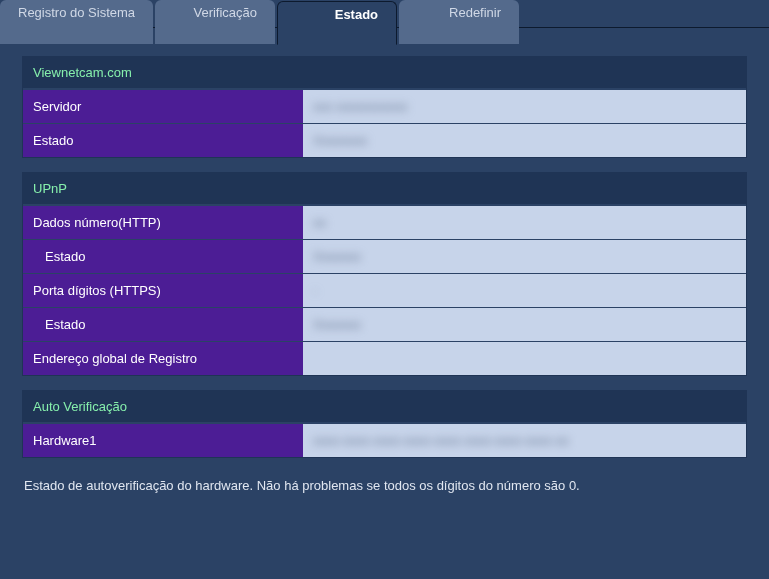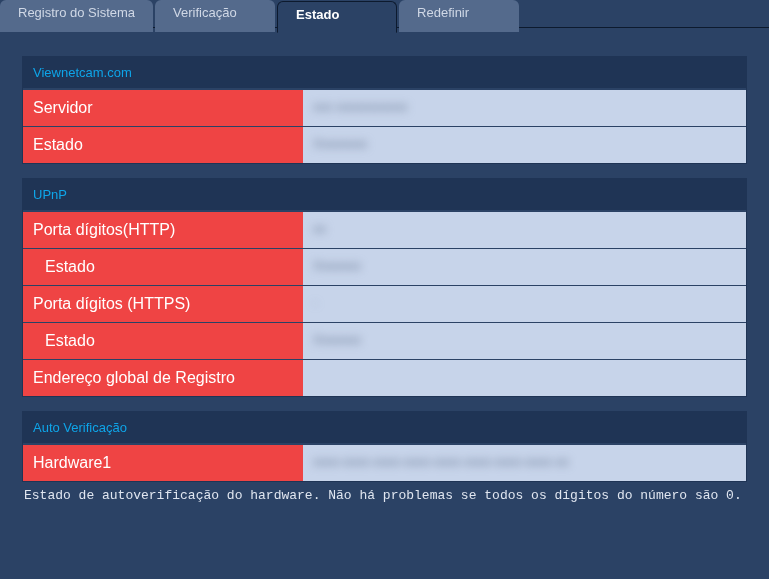--- a/index.html
+++ b/index.html
@@ -15,23 +15,23 @@
   .tabbar {
     display: flex;
     height: 28px;
     border-bottom: 1px solid #0d1a2e;
     background: #2b4265;
   }
   .tab {
     flex: 0 0 auto;
     min-width: 120px;
     padding: 0 18px;
-    height: 32px;
+    height: 44px;
     line-height: 26px;
-    text-align: left;
+    text-align: right;
     background: #546a8c;
     color: #d0d8e6;
     margin-right: 2px;
     border-top-left-radius: 6px;
     border-top-right-radius: 6px;
     cursor: pointer;
     font-size: 13px;
   }
   .tab.active {
     background: #2b4265;
@@ -46,54 +46,53 @@
     padding: 28px 22px 10px 22px;
   }
   .section {
     margin-bottom: 14px;
     border: 1px solid #1f3455;
   }
   .section-header {
     background: #1f3455;
     padding: 8px 10px;
     font-size: 13px;
-    color: #0ea5e9;
+    color: #86efac;
     border-bottom: 1px solid #2b4265;
   }
   .row {
     display: flex;
     border-top: 1px solid #2b4265;
   }
   .row:first-of-type { border-top: none; }
   .cell-label {
     flex: 0 0 280px;
-    background: #ef4444;
+    background: #4c1d95;
     padding: 9px 10px;
     color: #fff;
-    font-size: 16px;
+    font-size: 13px;
   }
   .cell-label.indent { padding-left: 22px; }
   .cell-value {
     flex: 1;
     background: #c7d4ea;
     padding: 9px 10px;
     color: #4a5a74;
     position: relative;
     overflow: hidden;
   }
   .blurred {
     filter: blur(4px);
     color: #6a7a94;
     user-select: none;
   }
   .footnote {
     color: #e0e6f0;
     font-size: 13px;
     padding: 4px 0 0 2px;
-    font-family: Liberation Mono, monospace;
   }
 </style>
 </head>
 <body>
 
 <div class="tabbar">
   <div class="tab">Registro do Sistema</div>
   <div class="tab">Verificação</div>
   <div class="tab active">Estado</div>
   <div class="tab">Redefinir</div>
@@ -109,42 +108,42 @@
     </div>
     <div class="row">
       <div class="cell-label">Estado</div>
       <div class="cell-value"><span class="blurred">Xxxxxxxx</span></div>
     </div>
   </div>
 
   <div class="section">
     <div class="section-header">UPnP</div>
     <div class="row">
-      <div class="cell-label">Porta dígitos(HTTP)</div>
+      <div class="cell-label">Dados número(HTTP)</div>
       <div class="cell-value"><span class="blurred">xx</span></div>
     </div>
     <div class="row">
       <div class="cell-label indent">Estado</div>
       <div class="cell-value"><span class="blurred">Xxxxxxx</span></div>
     </div>
     <div class="row">
       <div class="cell-label">Porta dígitos (HTTPS)</div>
       <div class="cell-value"><span class="blurred">-</span></div>
     </div>
     <div class="row">
       <div class="cell-label indent">Estado</div>
       <div class="cell-value"><span class="blurred">Xxxxxxx</span></div>
     </div>
     <div class="row">
       <div class="cell-label">Endereço global de Registro</div>
       <div class="cell-value"></div>
     </div>
   </div>
 
-  <div class="section" style="margin-bottom:2px">
+  <div class="section" style="margin-bottom:16px">
     <div class="section-header">Auto Verificação</div>
     <div class="row">
       <div class="cell-label">Hardware1</div>
       <div class="cell-value"><span class="blurred">xxxx-xxxx-xxxx-xxxx-xxxx-xxxx-xxxx-xxxx-xx</span></div>
     </div>
   </div>
 
   <div class="footnote">Estado de autoverificação do hardware. Não há problemas se todos os dígitos do número são 0.</div>
 
 </div>

